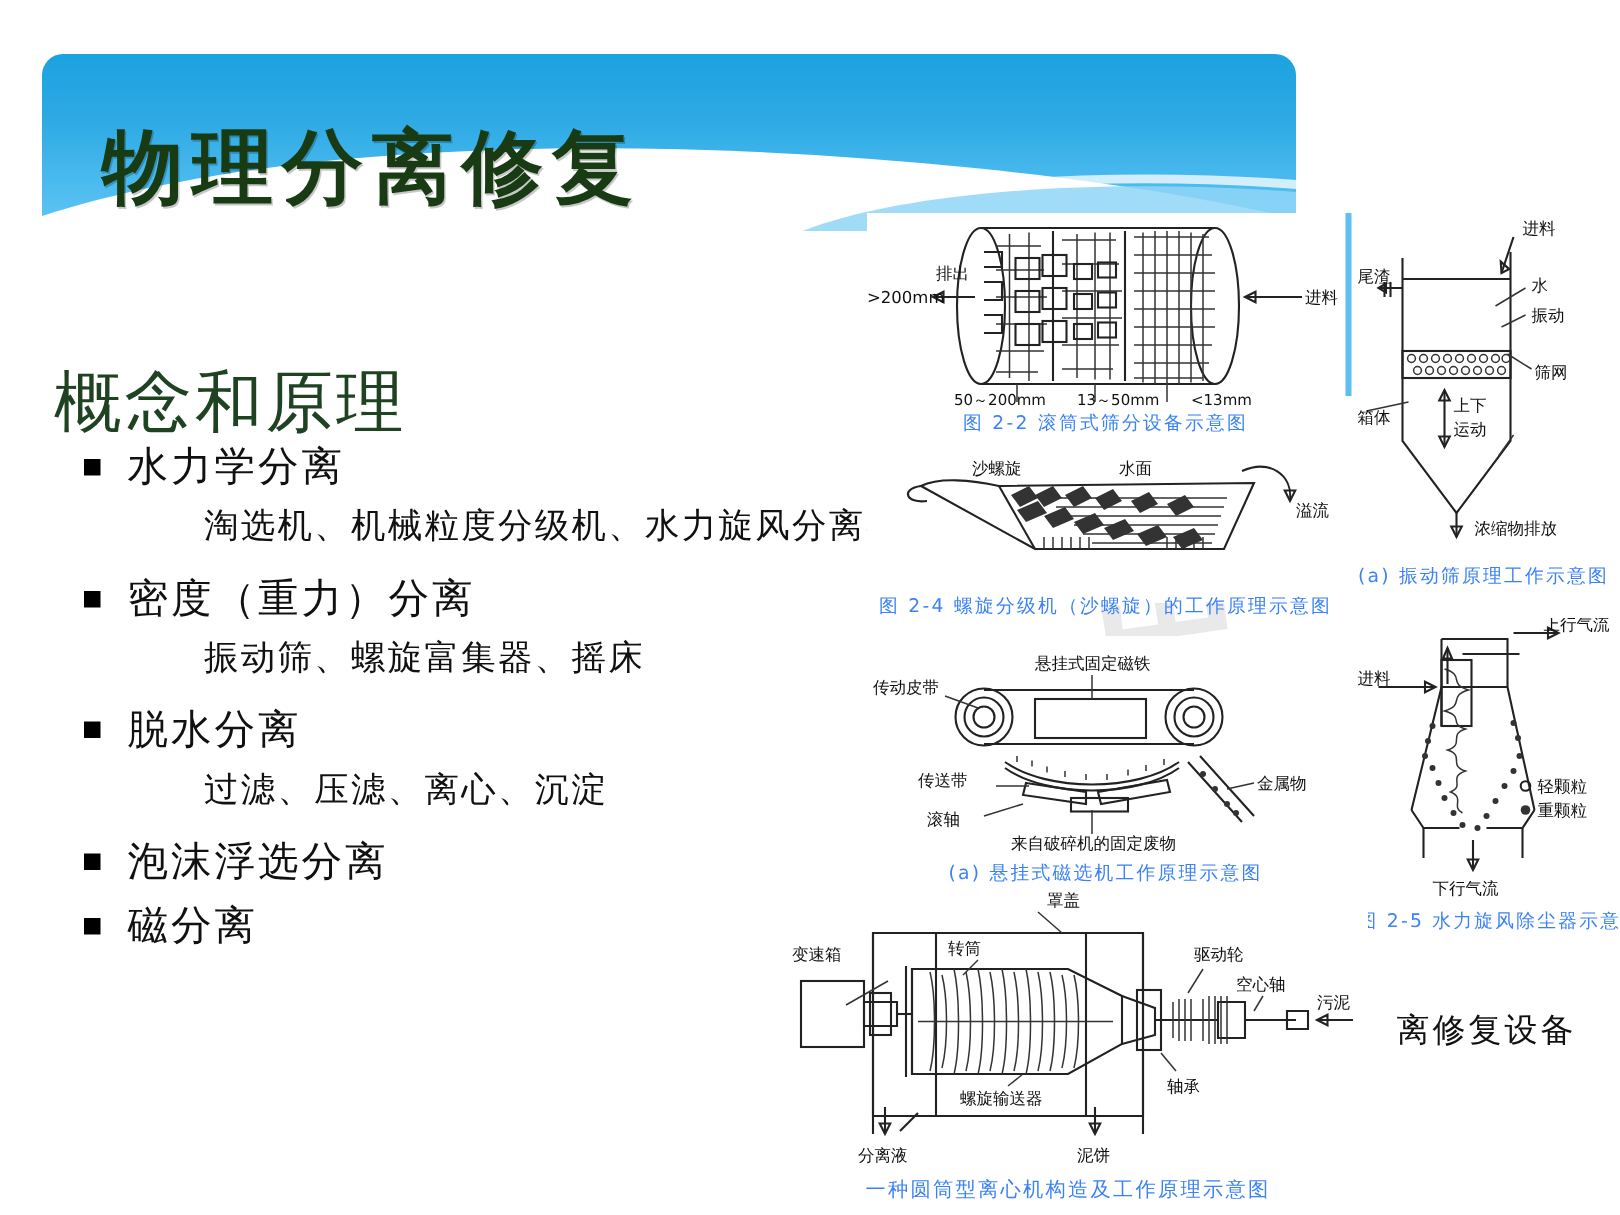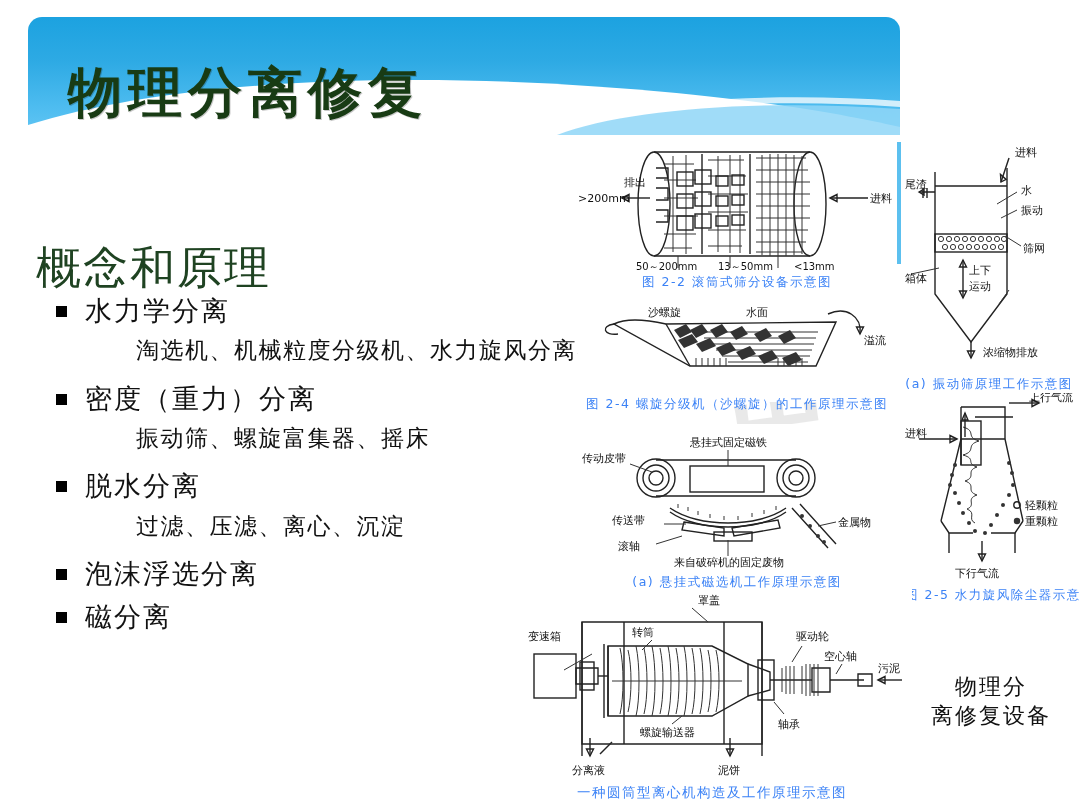--- a/index.html
+++ b/index.html
@@ -4,24 +4,23 @@
 <style>
   html,body{margin:0;padding:0;}
   body{
     width:1080px;height:810px;overflow:hidden;background:#ffffff;
     font-family:"Liberation Serif","DejaVu Serif",serif;position:relative;
   }
   #slide{position:absolute;inset:0;width:1080px;height:810px;overflow:hidden;background:#fff;}
 
   
   .banner{
-    position:absolute;left:28px;top:17px;width:836px;height:118px;
+    position:absolute;left:28px;top:36px;width:836px;height:118px;
     border-radius:14px 14px 0 0;overflow:hidden;
     background:linear-gradient(180deg,#1ca2e0 0%,#2eaae4 38%,#4fbdf0 78%,#63c6f4 100%);
-    padding-left:36px;
   }
   .banner-swoosh{position:absolute;left:0;top:0;width:100%;height:100%;}
   .title{
     position:absolute;left:40px;top:40px;
     font-family:"DejaVu Sans","Liberation Sans",sans-serif;
     font-size:54px;font-weight:700;color:#183b14;letter-spacing:6px;
     text-shadow:1px 1px 0 rgba(0,0,0,.22);
     white-space:nowrap;
   }
 
@@ -63,21 +62,21 @@
   .lbl{font-family:"DejaVu Sans","Liberation Sans",sans-serif;font-size:11px;fill:#111;}
   .lbl-s{font-family:"DejaVu Sans","Liberation Sans",sans-serif;font-size:10px;fill:#111;}
   .ln{stroke:#333;stroke-width:1;fill:none;}
   .ln2{stroke:#222;stroke-width:1.4;fill:none;}
 
   
   #fig-drum-screen{left:578px;top:142px;width:318px;height:152px;}
   #fig-spiral{left:578px;top:300px;width:318px;height:102px;}
   #fig-magnetic{left:578px;top:424px;width:318px;height:168px;}
   #fig-vibrating{left:905px;top:142px;width:168px;height:250px;}
-  #fig-cyclone{left:905px;top:393px;width:168px;height:215px;}
+  #fig-cyclone{left:905px;top:412px;width:168px;height:215px;}
   #fig-centrifuge{left:512px;top:588px;width:400px;height:218px;}
 
   .equip-label{
     position:absolute;left:912px;top:672px;width:158px;text-align:center;
     font-size:22px;color:#111;letter-spacing:2px;line-height:1.32;
   }
 
   .accent-strip{position:absolute;left:897px;top:142px;width:4px;height:122px;background:#5cc0ef;}
 </style>
 </head>
@@ -443,17 +442,16 @@
       <path class="ln2" d="M100,154 L88,166"></path>
       <text class="lbl" x="60" y="186">分离液</text>
       <path class="ln2" d="M218,150 L218,168"></path>
       <path class="ln2" d="M218,168 l-3.5,-7 h7 Z" fill="#222"></path>
       <text class="lbl" x="206" y="186">泥饼</text>
     </svg>
     <div class="caption" style="margin-top:0px;font-size:13.5px;">一种圆筒型离心机构造及工作原理示意图</div>
   </div>
 
   <div class="equip-label">
-    <div>物理分</div>
     <div>离修复设备</div>
   </div>
 
 </div>
 
 </body></html>

